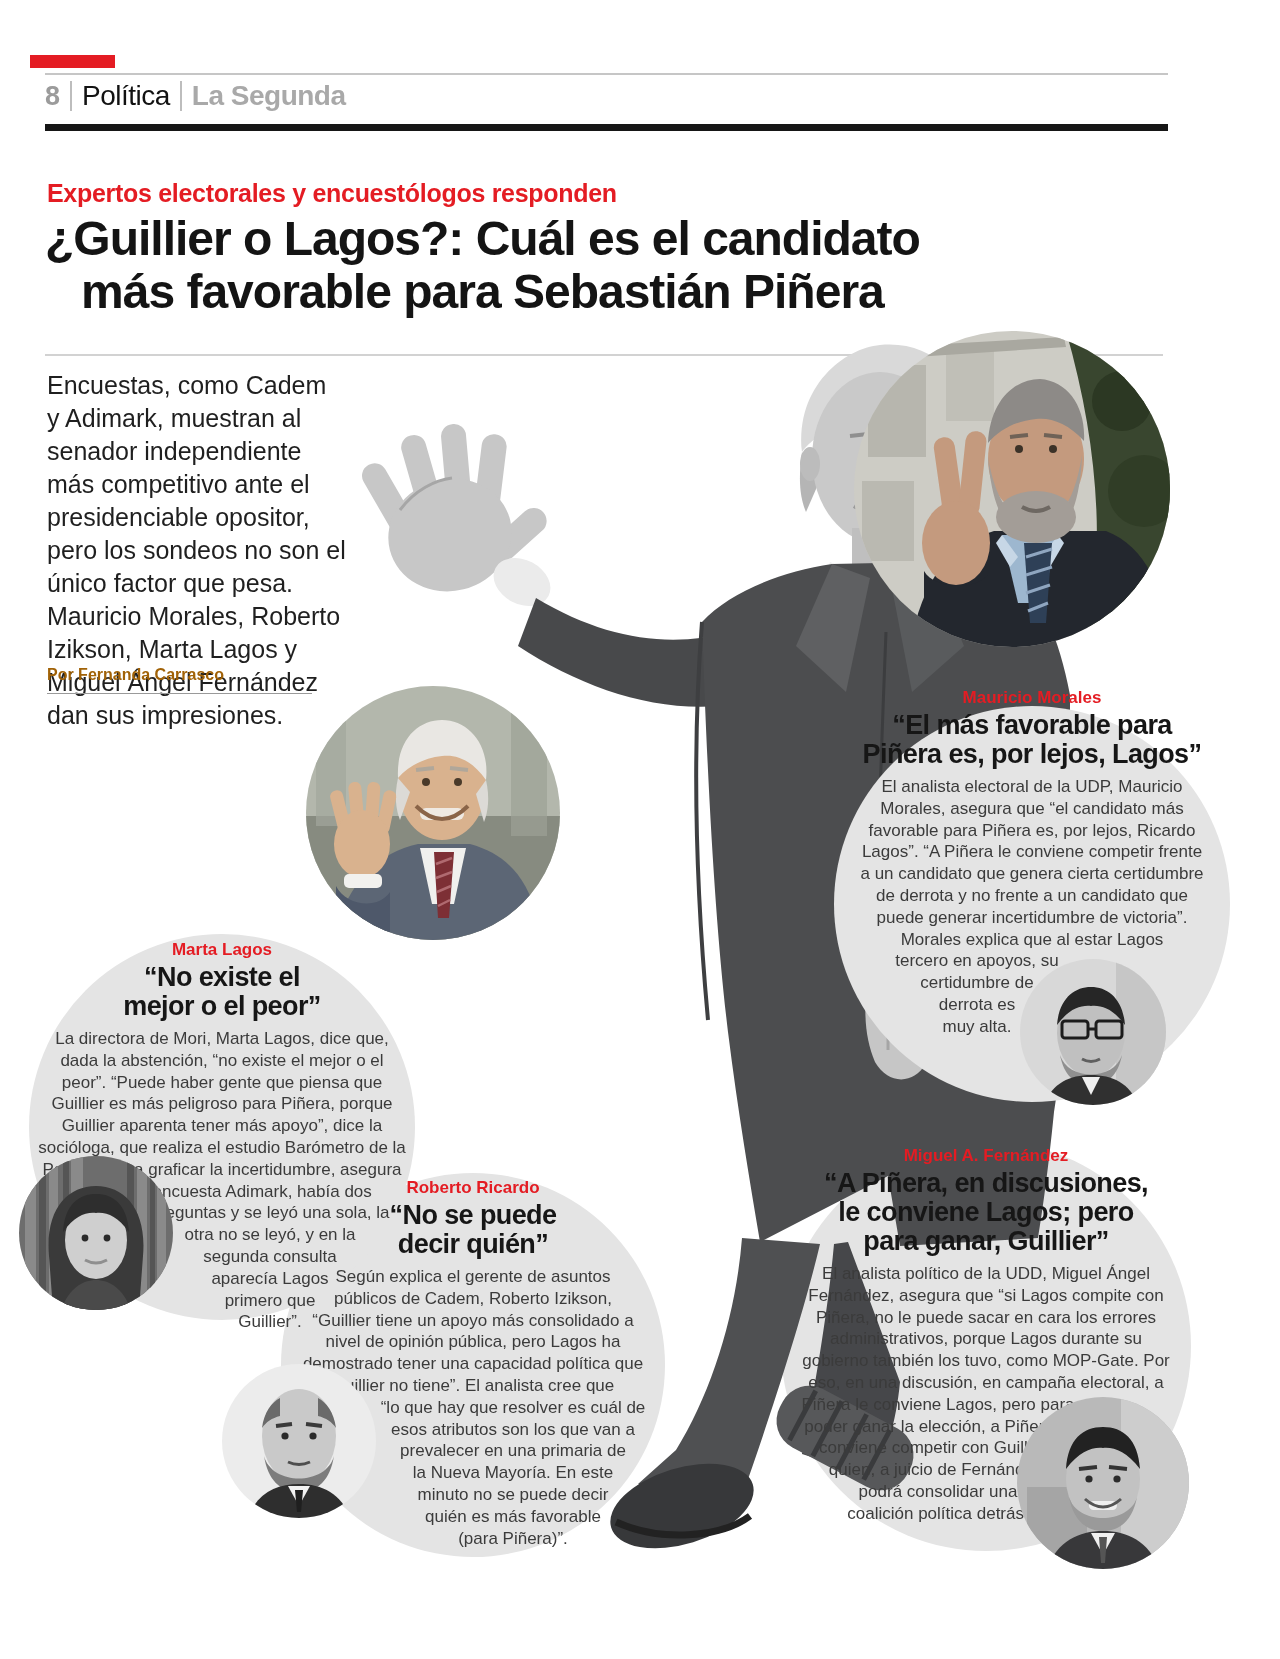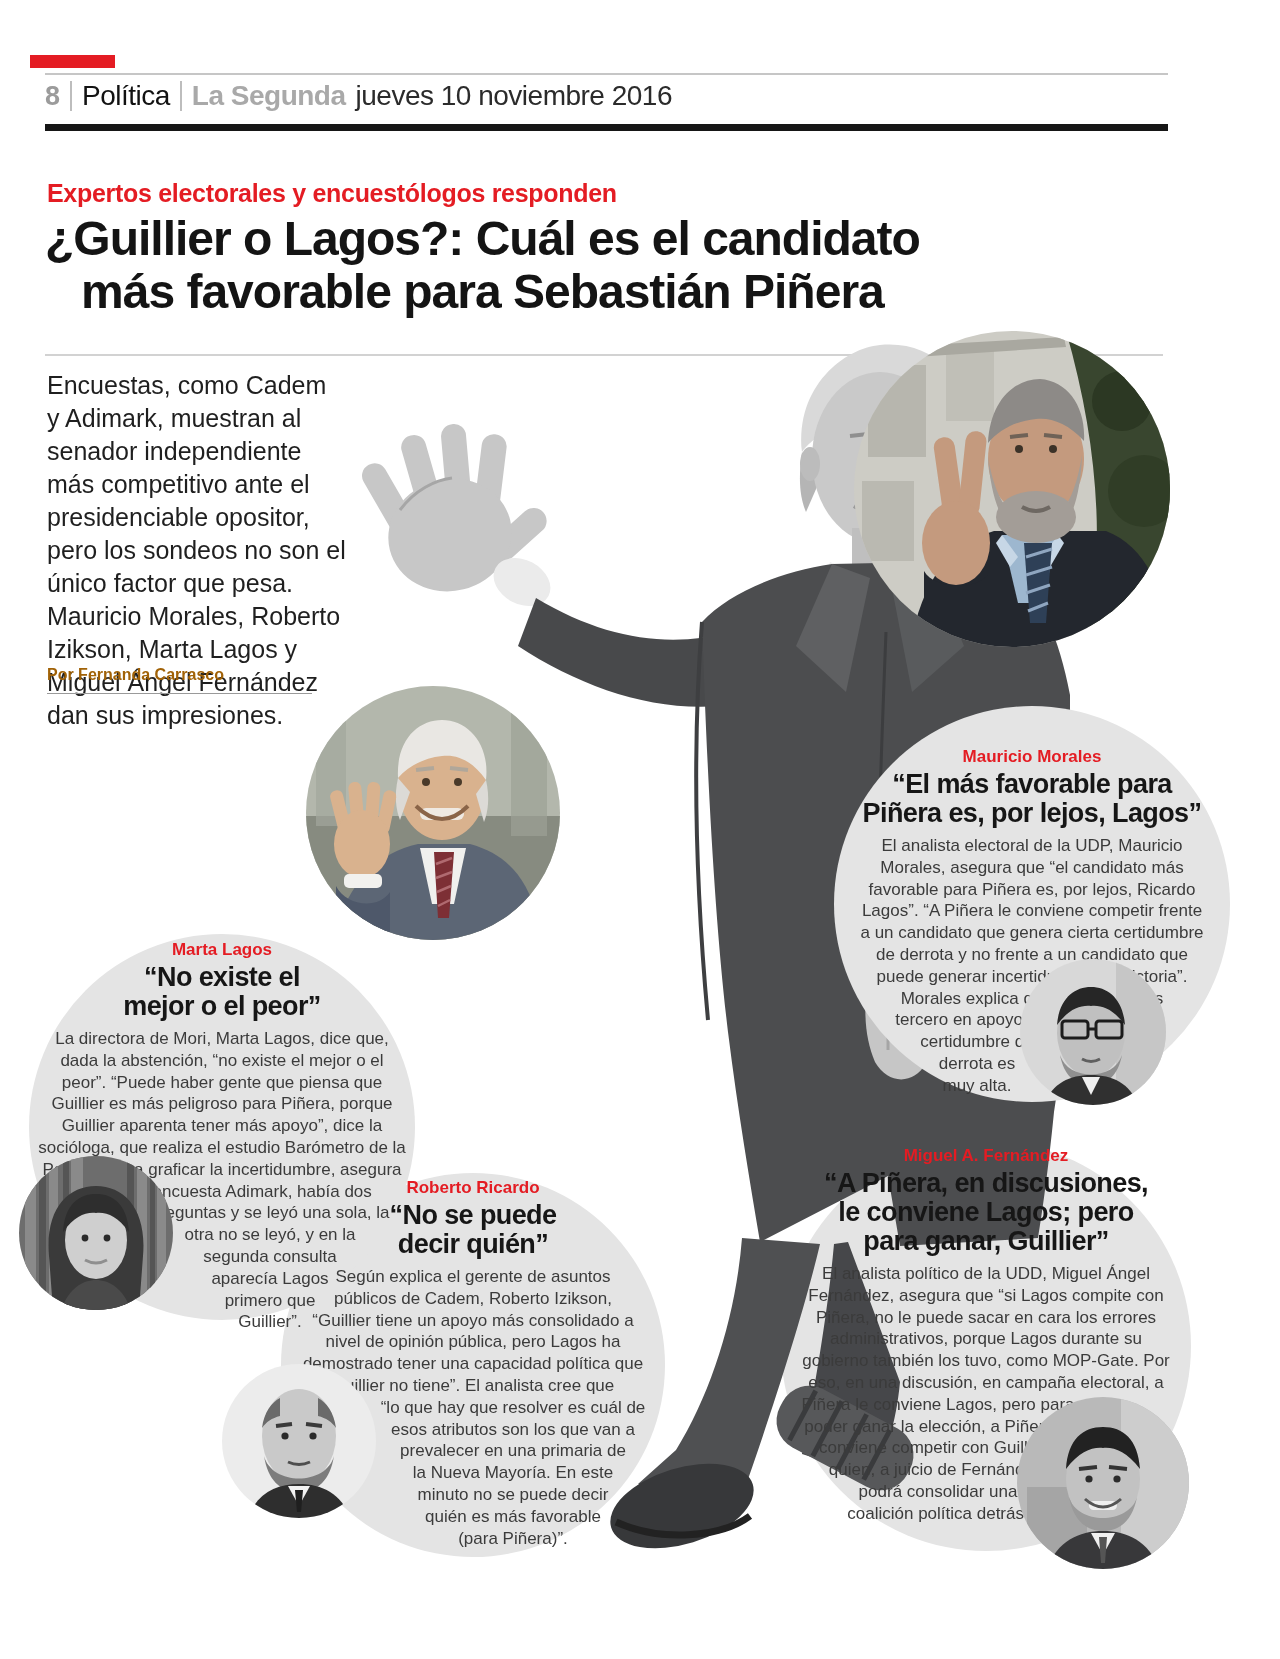--- a/index.html
+++ b/index.html
@@ -32,21 +32,21 @@
   #c-marta{left:29px;top:934px;width:386px;height:386px;z-index:3;}
   #c-morales{left:834px;top:706px;width:396px;height:396px;z-index:3;}
   #c-izikson{left:281px;top:1173px;width:384px;height:384px;z-index:1;}
   #c-fernandez{left:781px;top:1141px;width:410px;height:410px;z-index:1;}
 
   .quote{text-align:center;z-index:5;}
   .q-label{font-size:17px;font-weight:bold;color:#e41c23;margin-bottom:3px;}
   .q-title{font-size:27px;font-weight:bold;color:#161616;line-height:29px;letter-spacing:-0.6px;
            margin-bottom:7px;white-space:pre-line;}
   .q-body,.q-tail{font-size:17px;line-height:21.8px;color:#3b3b3b;white-space:pre-line;}
-  #q-morales{left:830px;top:747px;width:404px;text-align:center;}
+  #q-morales{left:830px;top:688px;width:404px;text-align:center;}
   #q-marta{left:22px;top:940px;width:400px;}
   #q-izikson{left:278px;top:1178px;width:390px;}
   #q-fernandez{left:784px;top:1146px;width:404px;}
   #q-morales .q-tail{transform:translateX(-55px);}
   #q-marta .q-tail{transform:translateX(48px);}
   #q-izikson .q-tail{transform:translateX(40px);}
   #q-fernandez .q-tail{transform:translateX(-48px);}
 
   
   .photo{border-radius:50%;overflow:hidden;z-index:6;}
@@ -66,21 +66,20 @@
 <div class="page">
 
   <div class="abs red-tab"></div>
   <div class="abs rule-thin-top"></div>
   <div class="abs masthead">
     <span class="mh-num">8</span>
     <span class="mh-div"></span>
     <span class="mh-section">Política</span>
     <span class="mh-div"></span>
     <span class="mh-brand">La Segunda</span>
-    <span class="mh-date">jueves 10 noviembre 2016</span>
   </div>
   <div class="abs rule-thick"></div>
 
   <div class="abs kicker">Expertos electorales y encuestólogos responden</div>
   <h1 class="abs headline" style="margin:0;text-align:center;">¿Guillier o Lagos?: Cuál es el candidato
 más favorable para Sebastián Piñera</h1>
   <div class="abs rule-headline"></div>
   <div class="abs intro">Encuestas, como Cadem
 y Adimark, muestran al
 senador independiente

